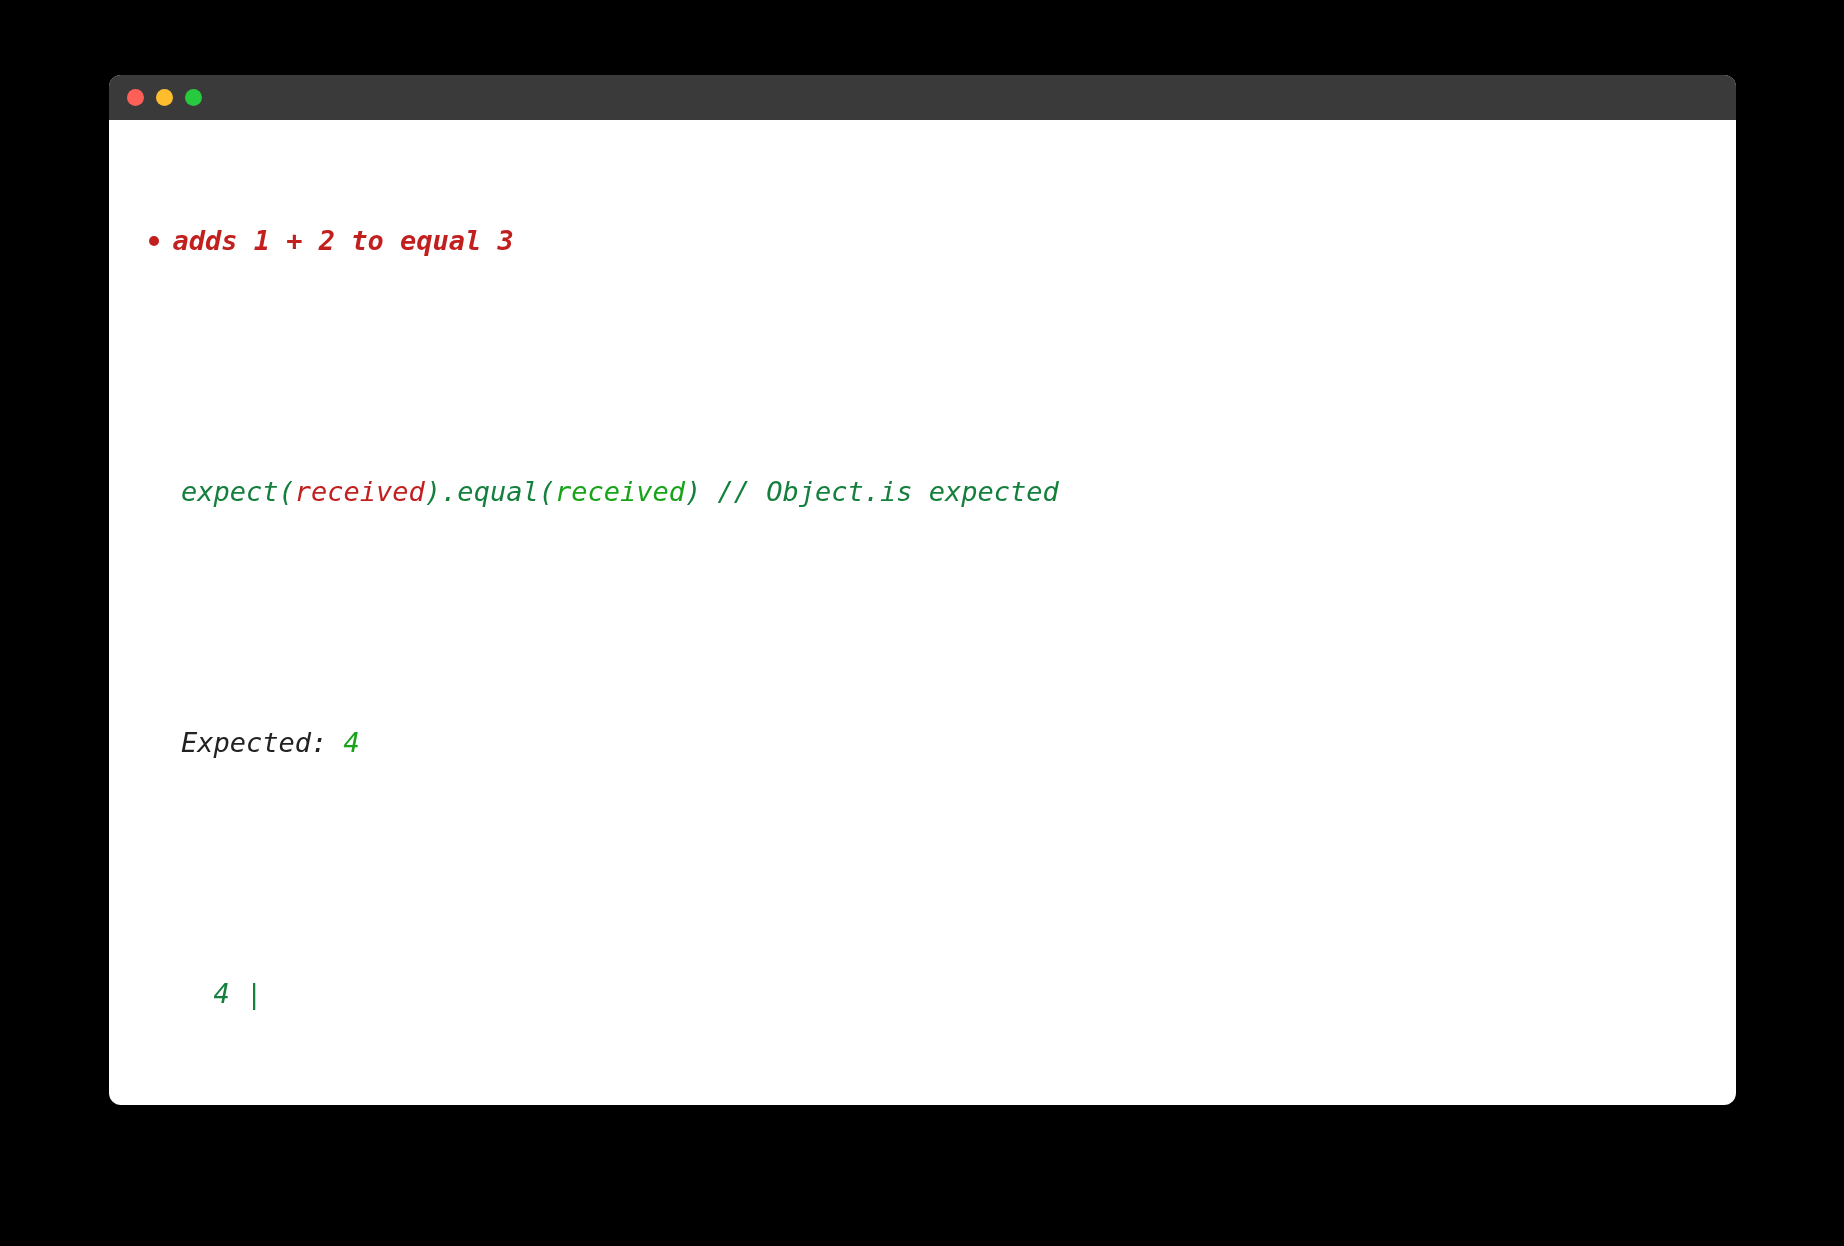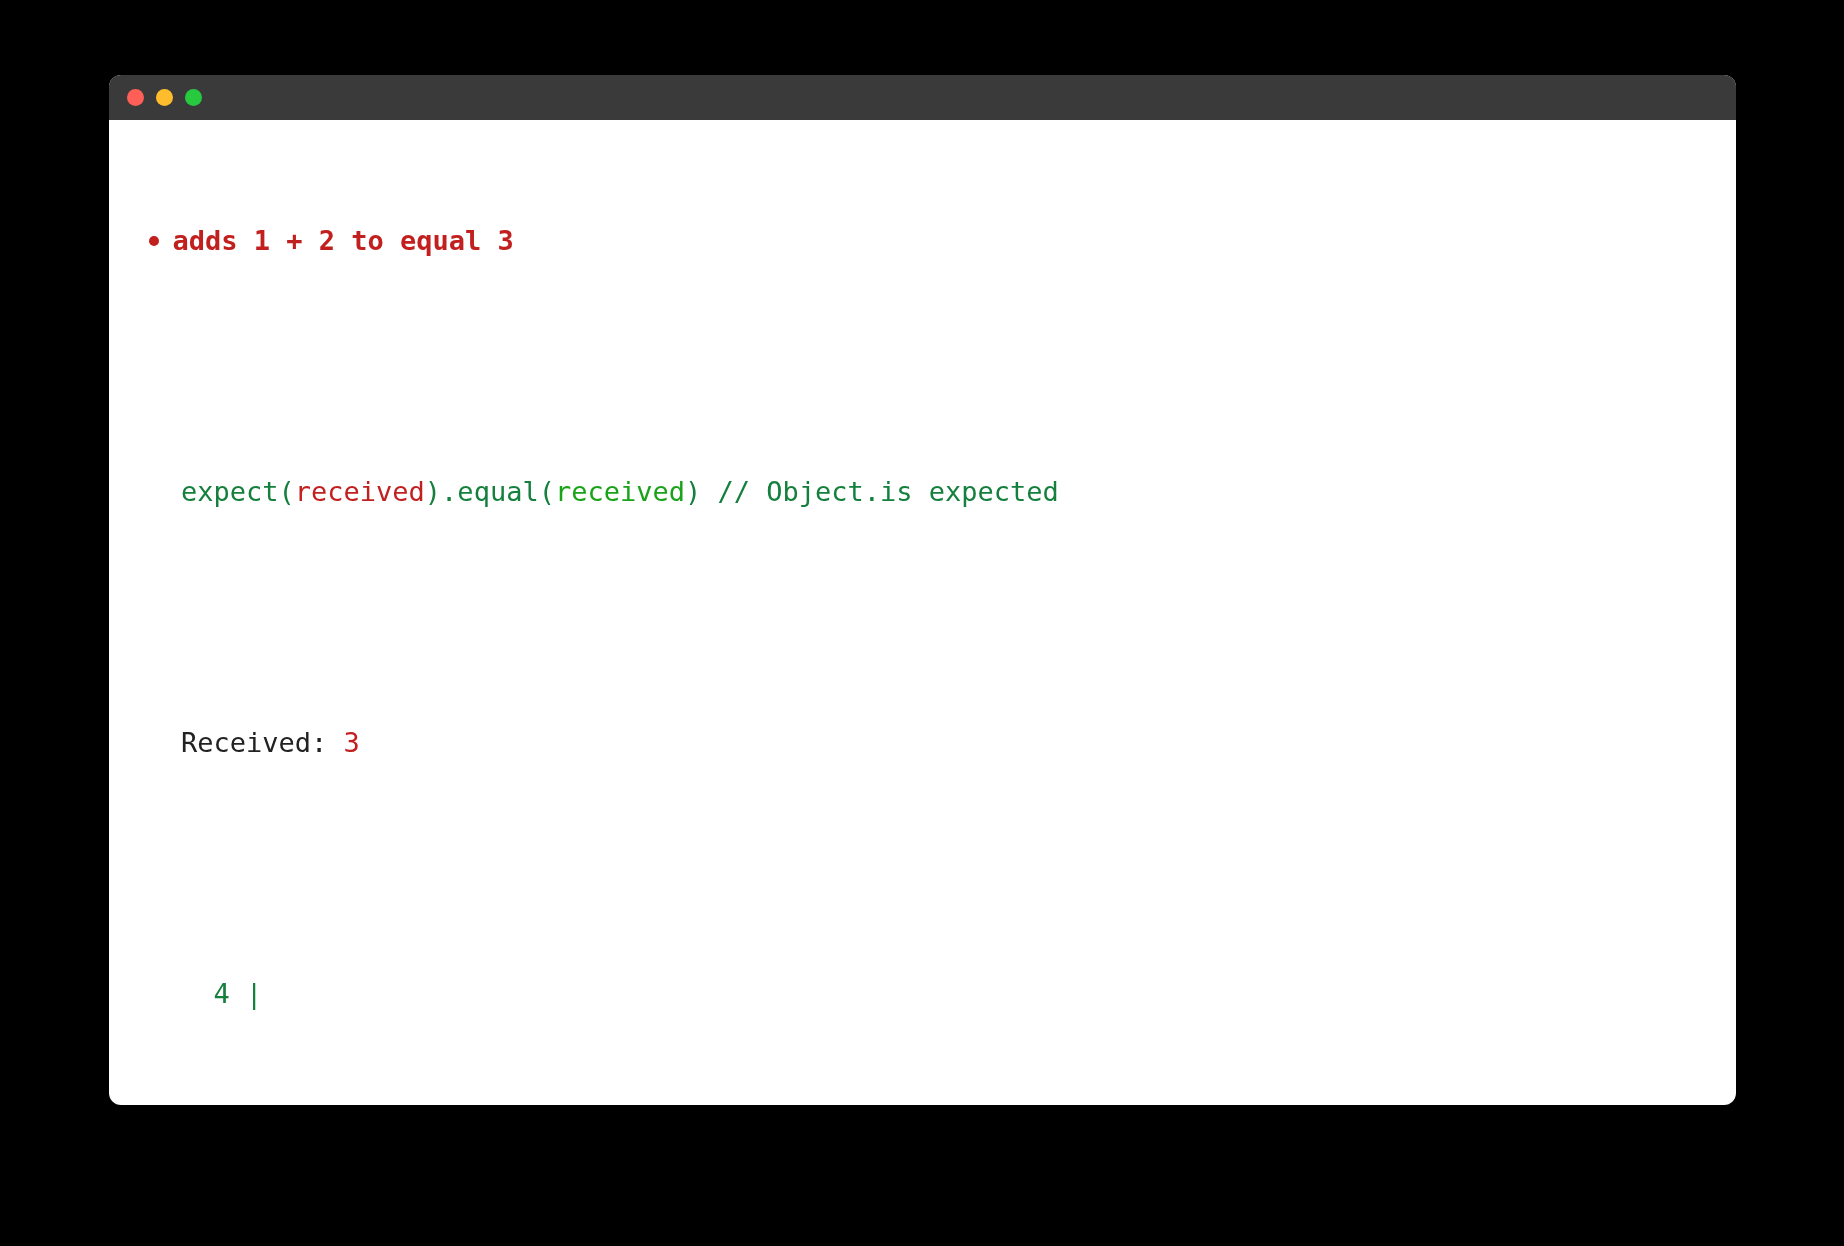--- a/index.html
+++ b/index.html
@@ -1,18 +1,19 @@
 <!DOCTYPE html>
 <html><head>
   <meta charset="utf-8">
   <style>
     * {
       margin: 0;
       padding: 0;
       box-sizing: border-box;
+      font-style: italic;
     }
     body {
       background: #000;
       width: 1844px;
       height: 1246px;
       display: flex;
       align-items: flex-start;
       justify-content: center;
       padding-top: 75px;
     }
@@ -83,21 +84,21 @@
     <div class="traffic-light tl-green"></div>
   </div>
   <div class="content">
     <div class="test-title-row">
       <div class="bullet"></div>
       <span class="test-title">adds 1 + 2 to equal 3</span>
     </div>
     <div class="blank-line"></div>
     <div class="code-line"><span>  </span><span class="dim">expect(</span><span class="red">received</span><span class="dim">).equal(</span><span class="green">received</span><span class="dim">) </span><span class="dim">// Object.is expected</span></div>
     <div class="blank-line"></div>
-    <div class="code-line"><span>  </span><span class="black">Received: </span><span class="red">3</span></div>
+    <div class="code-line"><span>  </span><span class="black">Expected: </span><span class="green">4</span></div>
     <div class="blank-line"></div>
     <div class="code-line"><span>  </span><span class="dim">  4 |</span><span> </span></div>
     
     
     
     
     
     
     
   </div>

